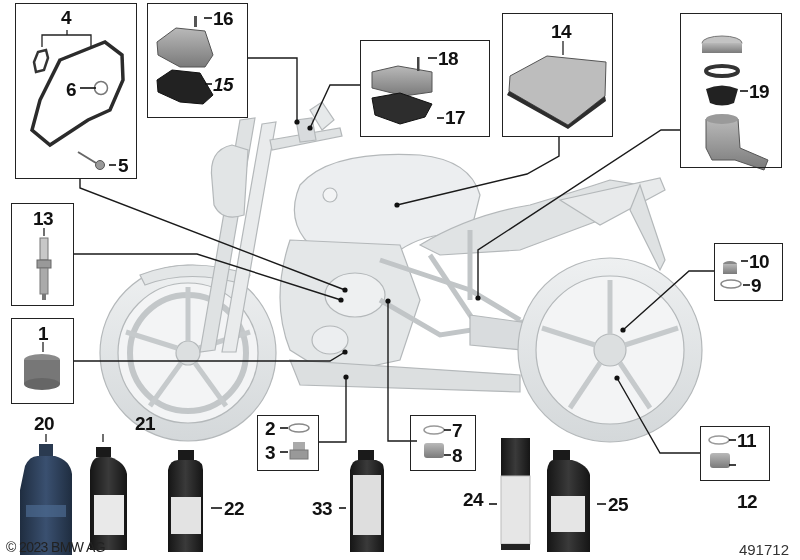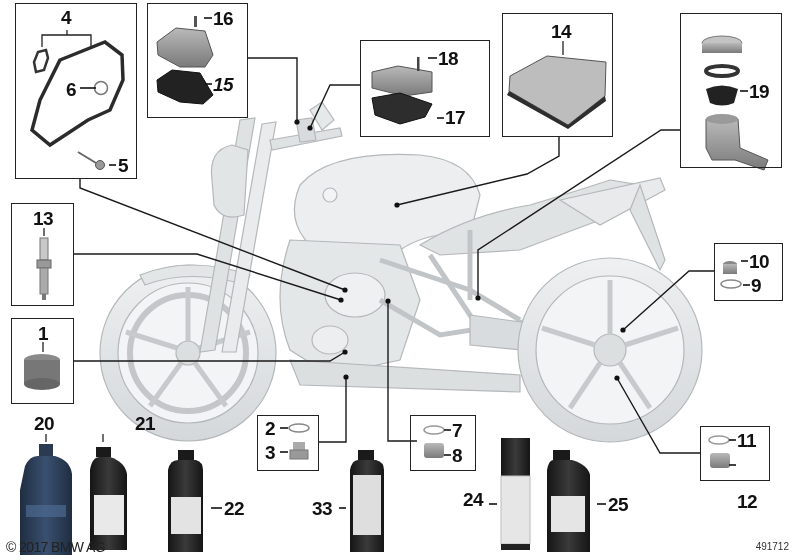--- a/index.html
+++ b/index.html
@@ -2,21 +2,21 @@
 <html><head>
 <meta charset="utf-8">
 <style>
   html, body { margin:0; padding:0; background:#ffffff; }
   body { width:800px; height:560px; position:relative; overflow:hidden; font-family:"Liberation Sans", sans-serif; }
   #stage { position:absolute; left:0; top:0; width:800px; height:560px; }
   .callout { position:absolute; font-family:"Liberation Sans", sans-serif; font-weight:bold; font-size:19px; color:#111; line-height:1; letter-spacing:-0.5px; cursor:pointer; }
   .box { position:absolute; border:1.6px solid #222; box-sizing:border-box; background:transparent; cursor:pointer; }
   .footer { position:absolute; font-family:"Liberation Sans", sans-serif; color:#222; }
   .copyright { left:6px; top:539px; font-size:14px; letter-spacing:-0.6px; }
-  .diagram-id { right:11px; top:541px; font-size:10px; color:#333; }
+  .diagram-id { right:11px; top:541px; font-size:15px; color:#333; }
 </style>
 </head>
 <body>
 
 <div id="stage">
 
   <svg width="800" height="560" viewBox="0 0 800 560" xmlns="http://www.w3.org/2000/svg" style="position:absolute;left:0;top:0">
     <defs>
       <linearGradient id="gGrey" x1="0" x2="0" y1="0" y2="1">
         <stop offset="0" stop-color="#b9b9b9"></stop>
@@ -301,15 +301,15 @@
   <span class="callout" style="left:452px;top:446px;">8</span>
   <span class="callout" style="left:737px;top:431px;">11</span>
   <span class="callout" style="left:737px;top:456px;margin-top:36px;">12</span>
   <span class="callout" style="left:34px;top:414px;">20</span>
   <span class="callout" style="left:91px;top:414px;margin-left:44px;">21</span>
   <span class="callout" style="left:224px;top:499px;">22</span>
   <span class="callout" style="left:312px;top:499px;">33</span>
   <span class="callout" style="left:463px;top:490px;">24</span>
   <span class="callout" style="left:608px;top:495px;text-align:center;">25</span>
 
-  <span class="footer copyright">© 2017 BMW AG</span>
+  <span class="footer copyright">© 2023 BMW AG</span>
   <span class="footer diagram-id">491712</span>
 </div>
 
 </body></html>

